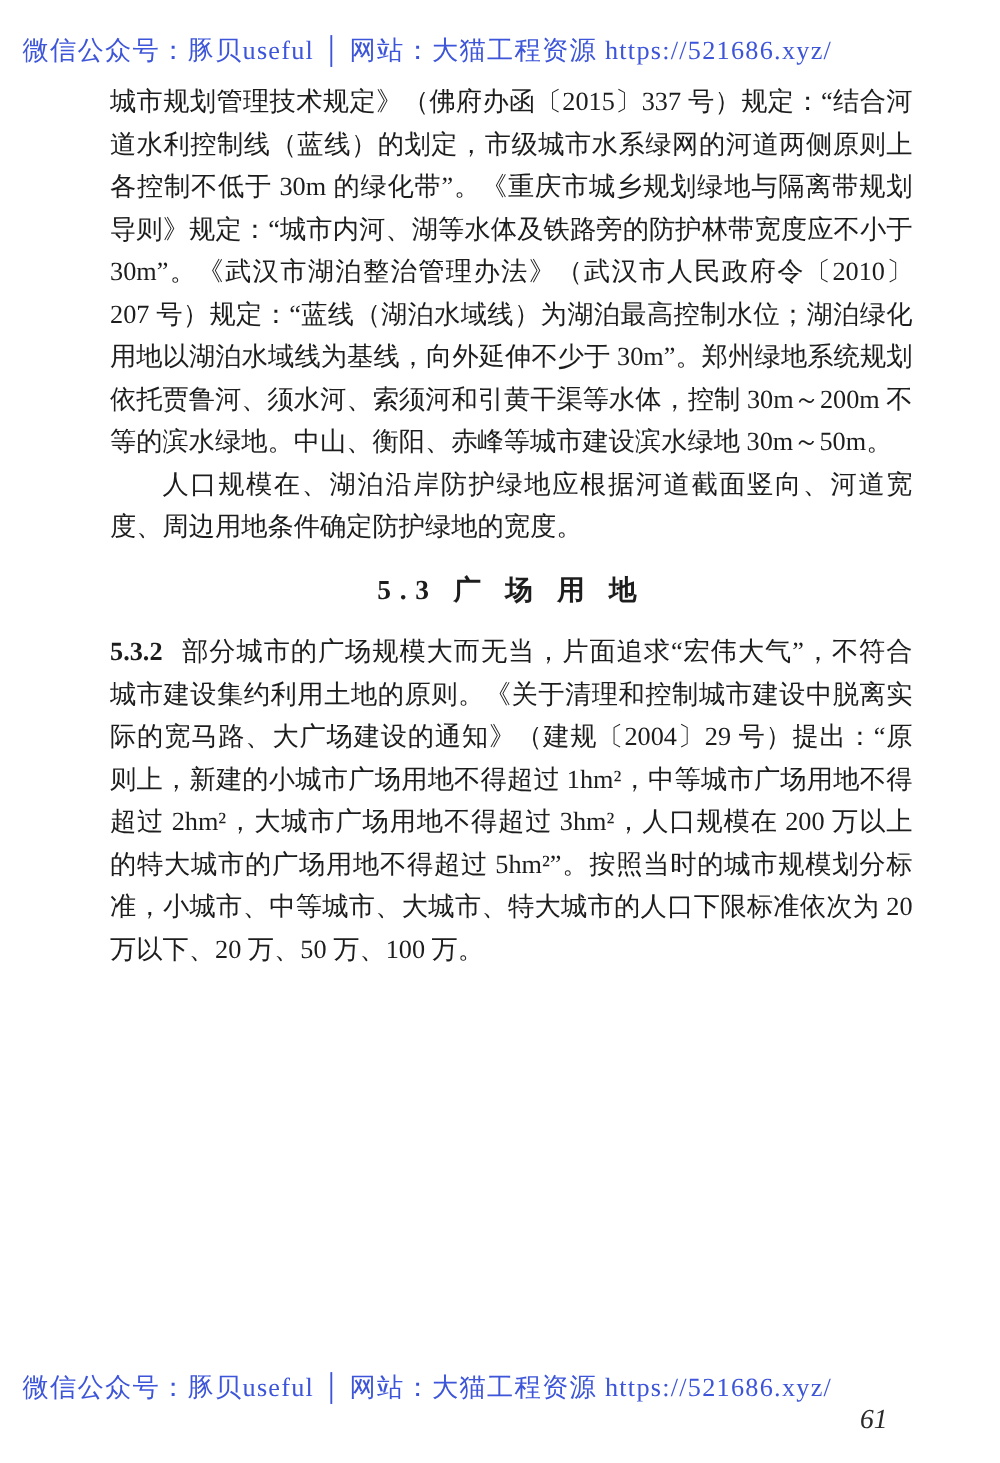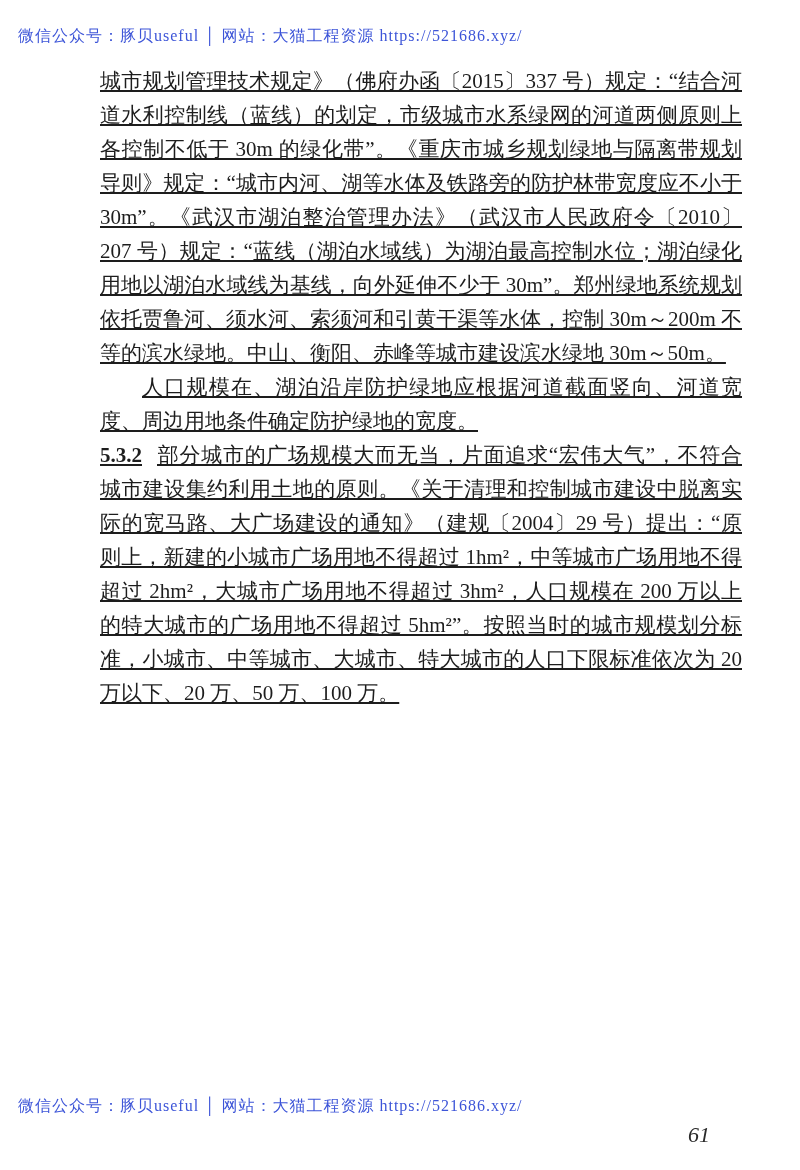--- a/index.html
+++ b/index.html
@@ -8,41 +8,40 @@
     width:800px; height:1170px;
     background:#ffffff;
     font-family:"Liberation Serif","DejaVu Serif",serif;
     color:#1d1d1d;
     overflow:hidden;
   }
   .watermark {
     position:absolute;
     left:18px; right:14px;
     color:#3d55d8;
-    font-size:16px;
+    font-size:21px;
     letter-spacing:1px;
     white-space:nowrap;
   }
   .watermark.header { top:26px; }
   .watermark.footer { top:1096px; }
   .page-number {
     position:absolute;
     top:1122px; left:688px;
     font-style:italic;
     font-size:22px;
     color:#2a2a2a;
   }
   .content {
     position:absolute;
-    top:64px; left:100px;
+    top:64px; left:88px;
     width:642px;
     font-size:21px;
     line-height:34px;
     text-align:justify;
-    text-decoration:underline;
   }
   .para { margin:0; }
   .para.indent { text-indent:2em; }
   .heading {
     font-weight:bold;
     text-align:center;
     font-size:22px;
     letter-spacing:7px;
     margin:17px 0 15px 0;
     line-height:34px;
@@ -58,20 +57,21 @@
 <div class="page">
 
   <div class="watermark header">微信公众号：豚贝useful │ 网站：大猫工程资源 https://521686.xyz/</div>
 
   <div class="content">
 
     <p class="para">城市规划管理技术规定》（佛府办函〔2015〕337 号）规定：“结合河道水利控制线（蓝线）的划定，市级城市水系绿网的河道两侧原则上各控制不低于 30m 的绿化带”。《重庆市城乡规划绿地与隔离带规划导则》规定：“城市内河、湖等水体及铁路旁的防护林带宽度应不小于 30m”。《武汉市湖泊整治管理办法》（武汉市人民政府令〔2010〕207 号）规定：“蓝线（湖泊水域线）为湖泊最高控制水位；湖泊绿化用地以湖泊水域线为基线，向外延伸不少于 30m”。郑州绿地系统规划依托贾鲁河、须水河、索须河和引黄干渠等水体，控制 30m～200m 不等的滨水绿地。中山、衡阳、赤峰等城市建设滨水绿地 30m～50m。</p>
 
     <p class="para indent">人口规模在、湖泊沿岸防护绿地应根据河道截面竖向、河道宽度、周边用地条件确定防护绿地的宽度。</p>
 
+    <h2 class="heading">5.3 广 场 用 地</h2>
 
 
     <p class="para"><b class="clause-num">5.3.2</b><span>部分城市的广场规模大而无当，片面追求“宏伟大气”，不符合城市建设集约利用土地的原则。《关于清理和控制城市建设中脱离实际的宽马路、大广场建设的通知》（建规〔2004〕29 号）提出：“原则上，新建的小城市广场用地不得超过 1hm²，中等城市广场用地不得超过 2hm²，大城市广场用地不得超过 3hm²，人口规模在 200 万以上的特大城市的广场用地不得超过 5hm²”。按照当时的城市规模划分标准，小城市、中等城市、大城市、特大城市的人口下限标准依次为 20 万以下、20 万、50 万、100 万。</span></p>
 
 
   </div>
 
   <div class="watermark footer">微信公众号：豚贝useful │ 网站：大猫工程资源 https://521686.xyz/</div>
 
   <div class="page-number">61</div>

